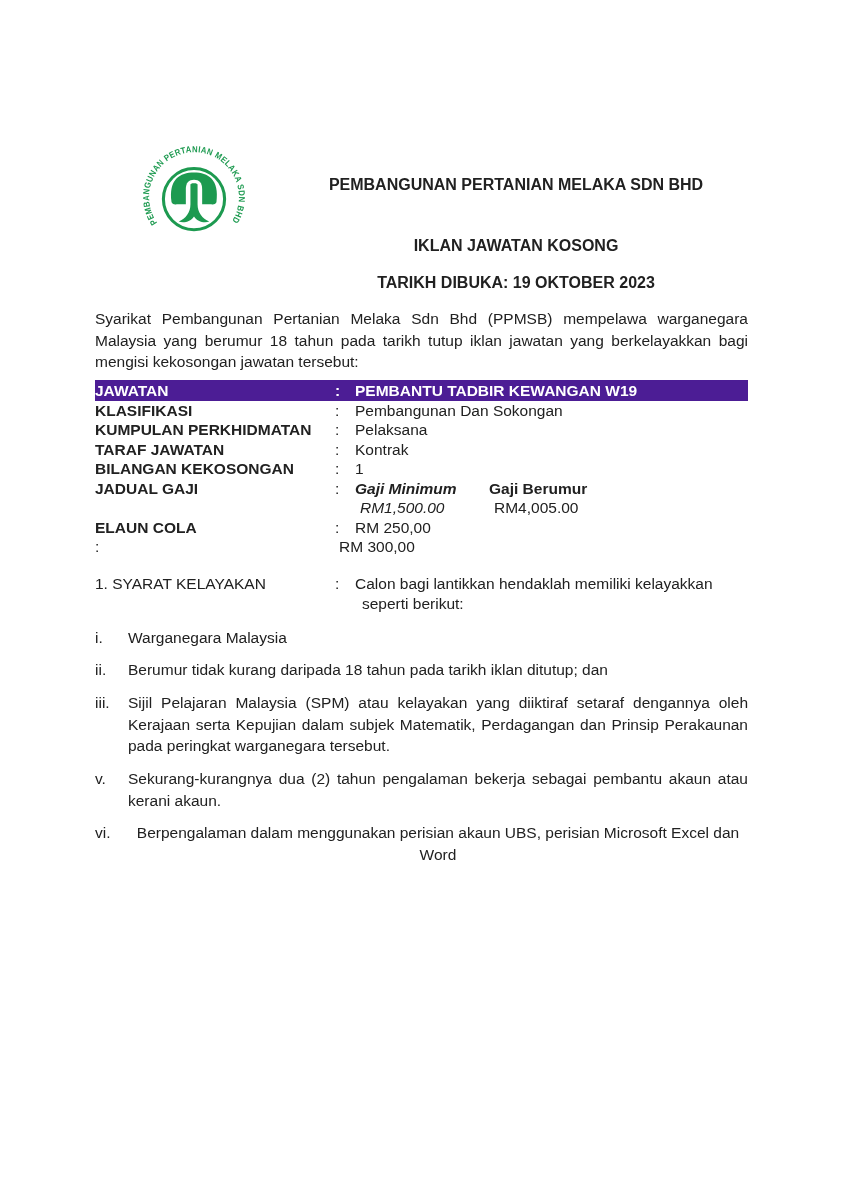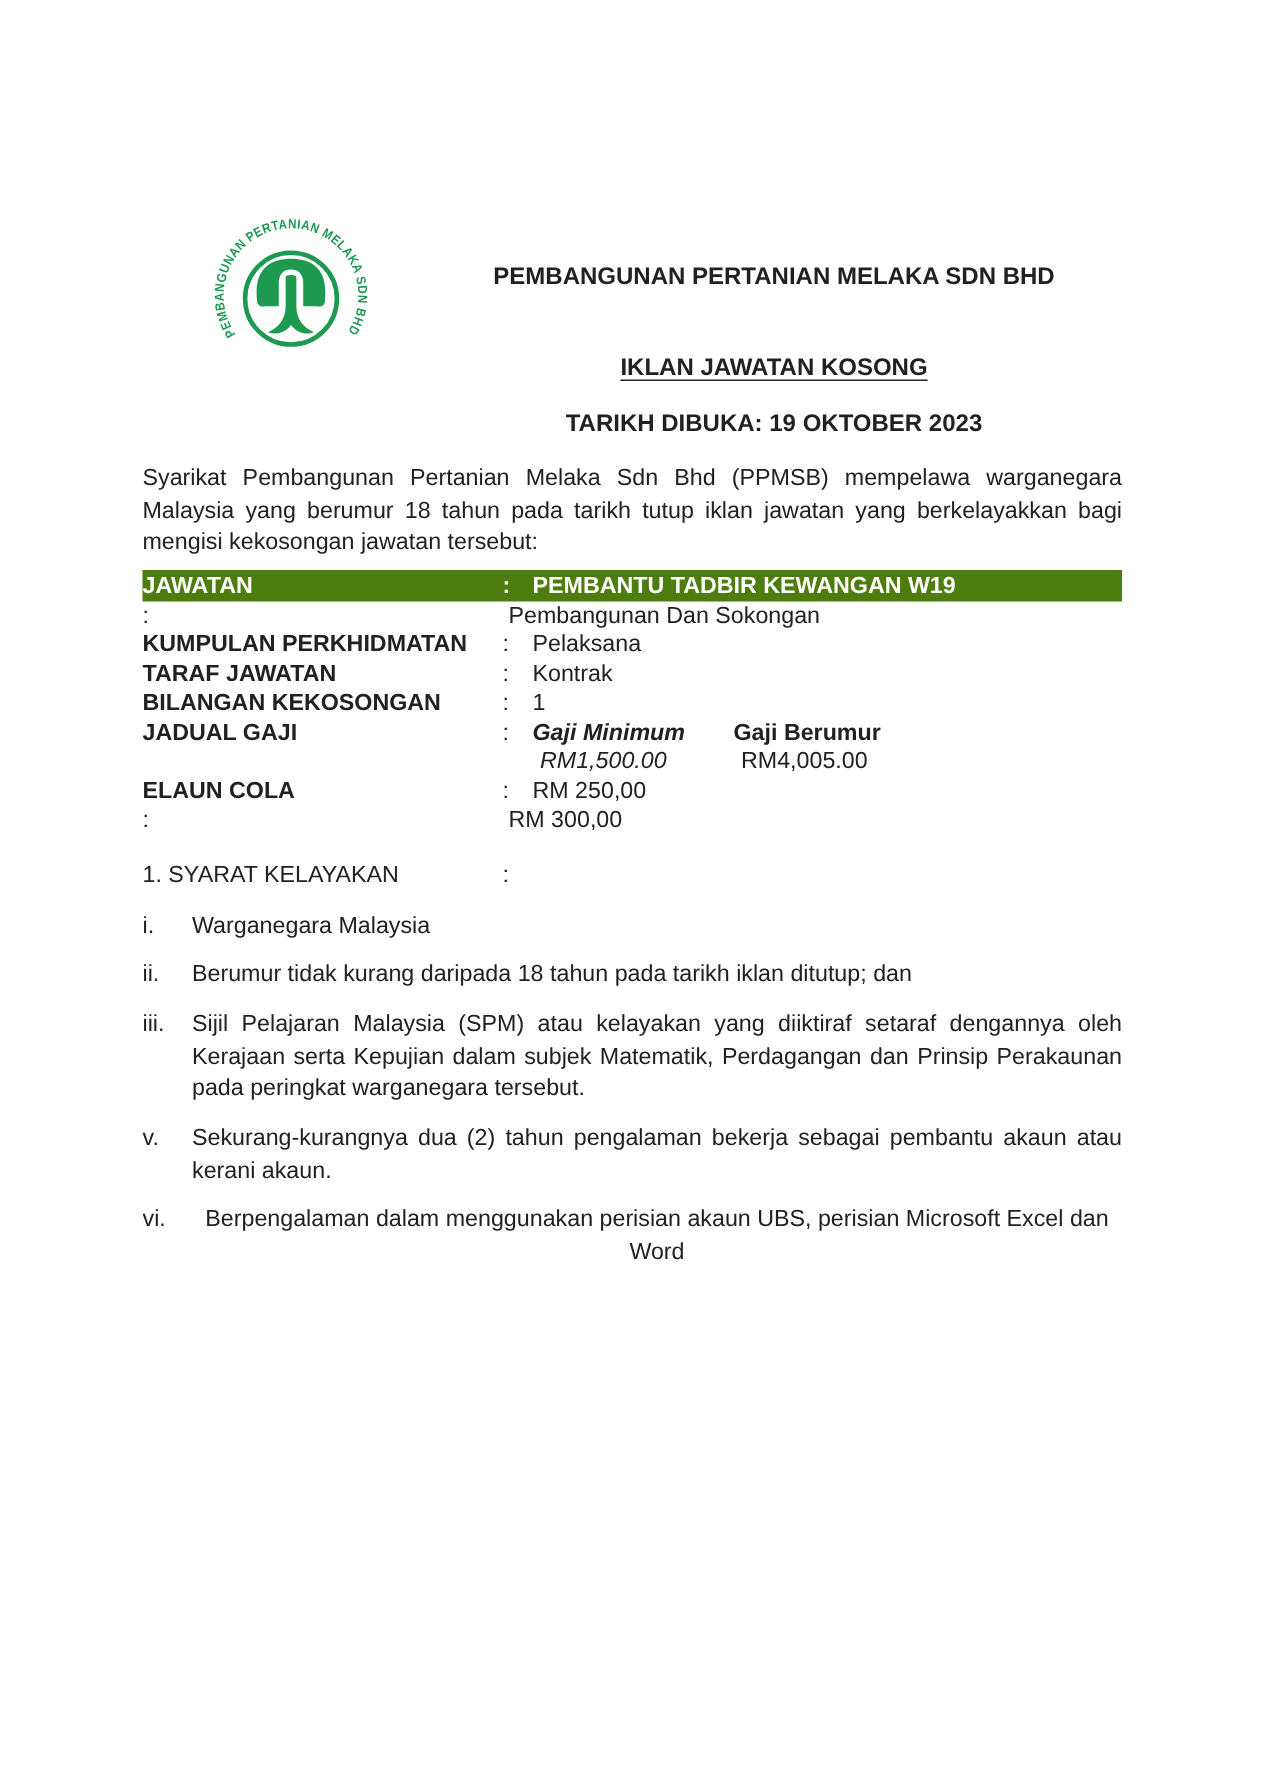--- a/index.html
+++ b/index.html
@@ -13,31 +13,31 @@
     color:#212121;
     overflow:hidden;
   }
   .content { position:absolute; left:95px; top:143px; width:653px; }
 
   
   .header { position:relative; height:165px; }
   .logo { position:absolute; left:48px; top:0; width:102px; height:102px; }
   .header-text { position:absolute; left:190px; top:33px; width:462px; text-align:center; }
   .header-line { font-weight:bold; font-size:16px; line-height:18px; margin-bottom:19px; white-space:nowrap; }
-  .header-line.underlined { text-decoration:underline; text-underline-offset:3px;margin-top:43px; }
+  .header-line.underlined { text-underline-offset:3px;margin-top:43px; }
 
   
   .intro { text-align:justify; line-height:21.5px; }
 
   
   .details { margin-top:7px; }
   .detail-row { display:grid; grid-template-columns:240px 16px 1fr; line-height:19.5px; min-height:19.5px; }
   .detail-row .label { font-weight:bold; white-space:nowrap; }
   .detail-row .value { padding-left:4px; white-space:nowrap; }
-  .detail-row.highlight { background:#4d7c0f; color:#ffffff; line-height:21px; min-height:21px; font-weight:bold; }
+  .detail-row.highlight { background:#4c1d95; color:#ffffff; line-height:21px; min-height:21px; font-weight:bold; }
   .sal-col { display:inline-block; width:134px;font-style:italic; }
   .sal-head { font-weight:bold; }
 
   
   .syarat { margin-top:17px; display:grid; grid-template-columns:240px 16px 1fr; line-height:20px; }
   .syarat .s-value { padding-left:4px; }
   .syarat .s-line2 { padding-left:7px; }
   .req-list { margin-top:13px; }
   .req-item { display:flex; margin-bottom:11px; line-height:21.7px; }
   .req-num { width:33px; flex:none; }
@@ -73,20 +73,21 @@
 
     <p class="intro">Syarikat Pembangunan Pertanian Melaka Sdn Bhd (PPMSB) mempelawa warganegara Malaysia yang berumur 18 tahun pada tarikh tutup iklan jawatan yang berkelayakkan bagi mengisi kekosongan jawatan tersebut:</p>
 
     <div class="details">
       <div class="detail-row highlight">
         <span class="label">JAWATAN</span>
         <span class="colon">:</span>
         <span class="value">PEMBANTU TADBIR KEWANGAN W19</span>
       </div>
       <div class="detail-row">
+        <span class="label">KLASIFIKASI</span>
         <span class="colon">:</span>
         <span class="value">Pembangunan Dan Sokongan</span>
       </div>
       <div class="detail-row">
         <span class="label">KUMPULAN PERKHIDMATAN</span>
         <span class="colon">:</span>
         <span class="value">Pelaksana</span>
       </div>
       <div class="detail-row">
         <span class="label">TARAF JAWATAN</span>
@@ -115,20 +116,24 @@
       </div>
       <div class="detail-row">
         <span class="colon">:</span>
         <span class="value">RM 300,00</span>
       </div>
     </div>
 
     <div class="syarat">
       <span>1. SYARAT KELAYAKAN</span>
       <span>:</span>
+      <span class="s-value">
+        <span class="s-line1" style="display:block;">Calon bagi lantikkan hendaklah memiliki kelayakkan</span>
+        <span class="s-line2" style="display:block;">seperti berikut:</span>
+      </span>
     </div>
 
     <div class="req-list">
       <div class="req-item">
         <span class="req-num">i.</span>
         <span class="req-text">Warganegara Malaysia</span>
       </div>
       <div class="req-item">
         <span class="req-num">ii.</span>
         <span class="req-text">Berumur tidak kurang daripada 18 tahun pada tarikh iklan ditutup; dan</span>

